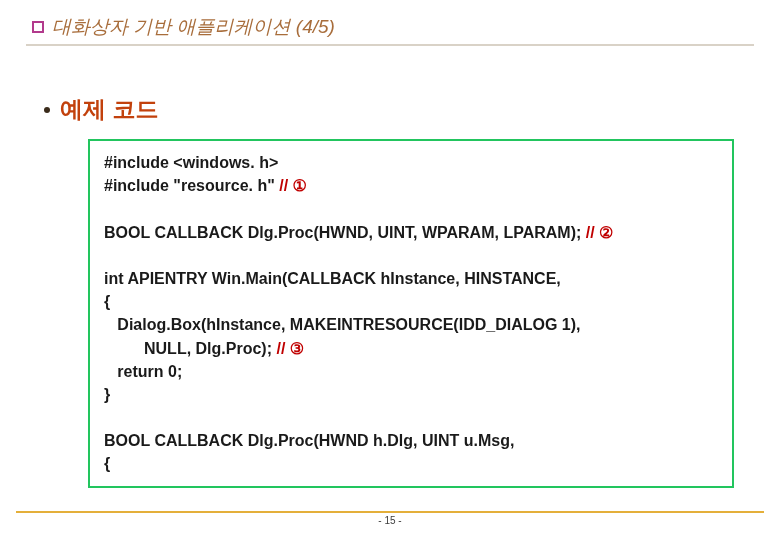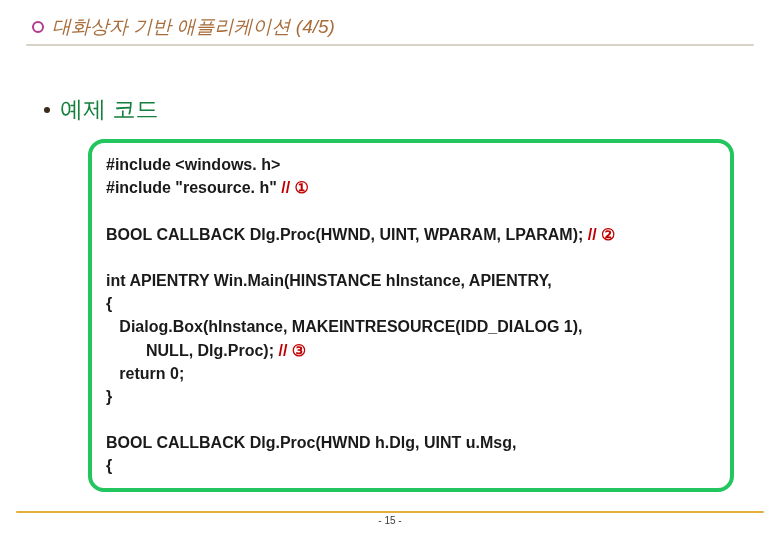--- a/index.html
+++ b/index.html
@@ -1,15 +1,15 @@
 <!DOCTYPE html>
 <html><head>
 <meta charset="utf-8">
 <style>
-  * { margin: 0; padding: 0; box-sizing: border-box; border-radius: 16px; }
+  * { margin: 0; padding: 0; box-sizing: border-box; }
   body {
     width: 780px;
     height: 540px;
     background: #ffffff;
     font-family: "Malgun Gothic", "Arial", sans-serif;
     position: relative;
   }
   .slide {
     width: 780px;
     height: 540px;
@@ -50,27 +50,27 @@
     margin-left: 18px;
   }
   .dot {
     width: 6px;
     height: 6px;
     background: #3a2b1b;
     border-radius: 50%;
     flex-shrink: 0;
   }
   .bullet-text {
-    font-weight: 400;
+    font-weight: 700;
     font-size: 23px;
-    color: #15803d;
+    color: #c2410c;
   }
   .code-box {
     margin: 14px 20px 0 62px;
-    border: 4px solid #22c55e;
+    border: 2px solid #22c55e;
     padding: 10px 14px 10px 14px;
     font-family: "Malgun Gothic", Arial, sans-serif;
     font-size: 16px;
     font-weight: 700;
     color: #1a1a1a;
     line-height: 1.45;
   }
   .code-box p { white-space: pre; }
   .cmt { color: #c00000; }
   .footer {
@@ -105,21 +105,21 @@
     <div class="dot"></div>
     <div class="bullet-text">예제 코드</div>
   </div>
 
   <div class="code-box">
     <p>#include &lt;windows. h&gt;</p>
     <p><span>#include "resource. h" </span><span class="cmt">// ①</span></p>
     <p> </p>
     <p><span>BOOL CALLBACK Dlg.Proc(HWND, UINT, WPARAM, LPARAM); </span><span class="cmt">// ②</span></p>
     <p> </p>
-    <p>int APIENTRY Win.Main(HINSTANCE hInstance, APIENTRY,</p>
+    <p>int APIENTRY Win.Main(CALLBACK hInstance, HINSTANCE,</p>
     <p>{</p>
     <p>   Dialog.Box(hInstance, MAKEINTRESOURCE(IDD_DIALOG 1),</p>
     <p><span>         NULL, Dlg.Proc); </span><span class="cmt">// ③</span></p>
     <p>   return 0;</p>
     <p>}</p>
     <p> </p>
     <p>BOOL CALLBACK Dlg.Proc(HWND h.Dlg, UINT u.Msg,</p>
     <p>{</p>
   </div>
 

